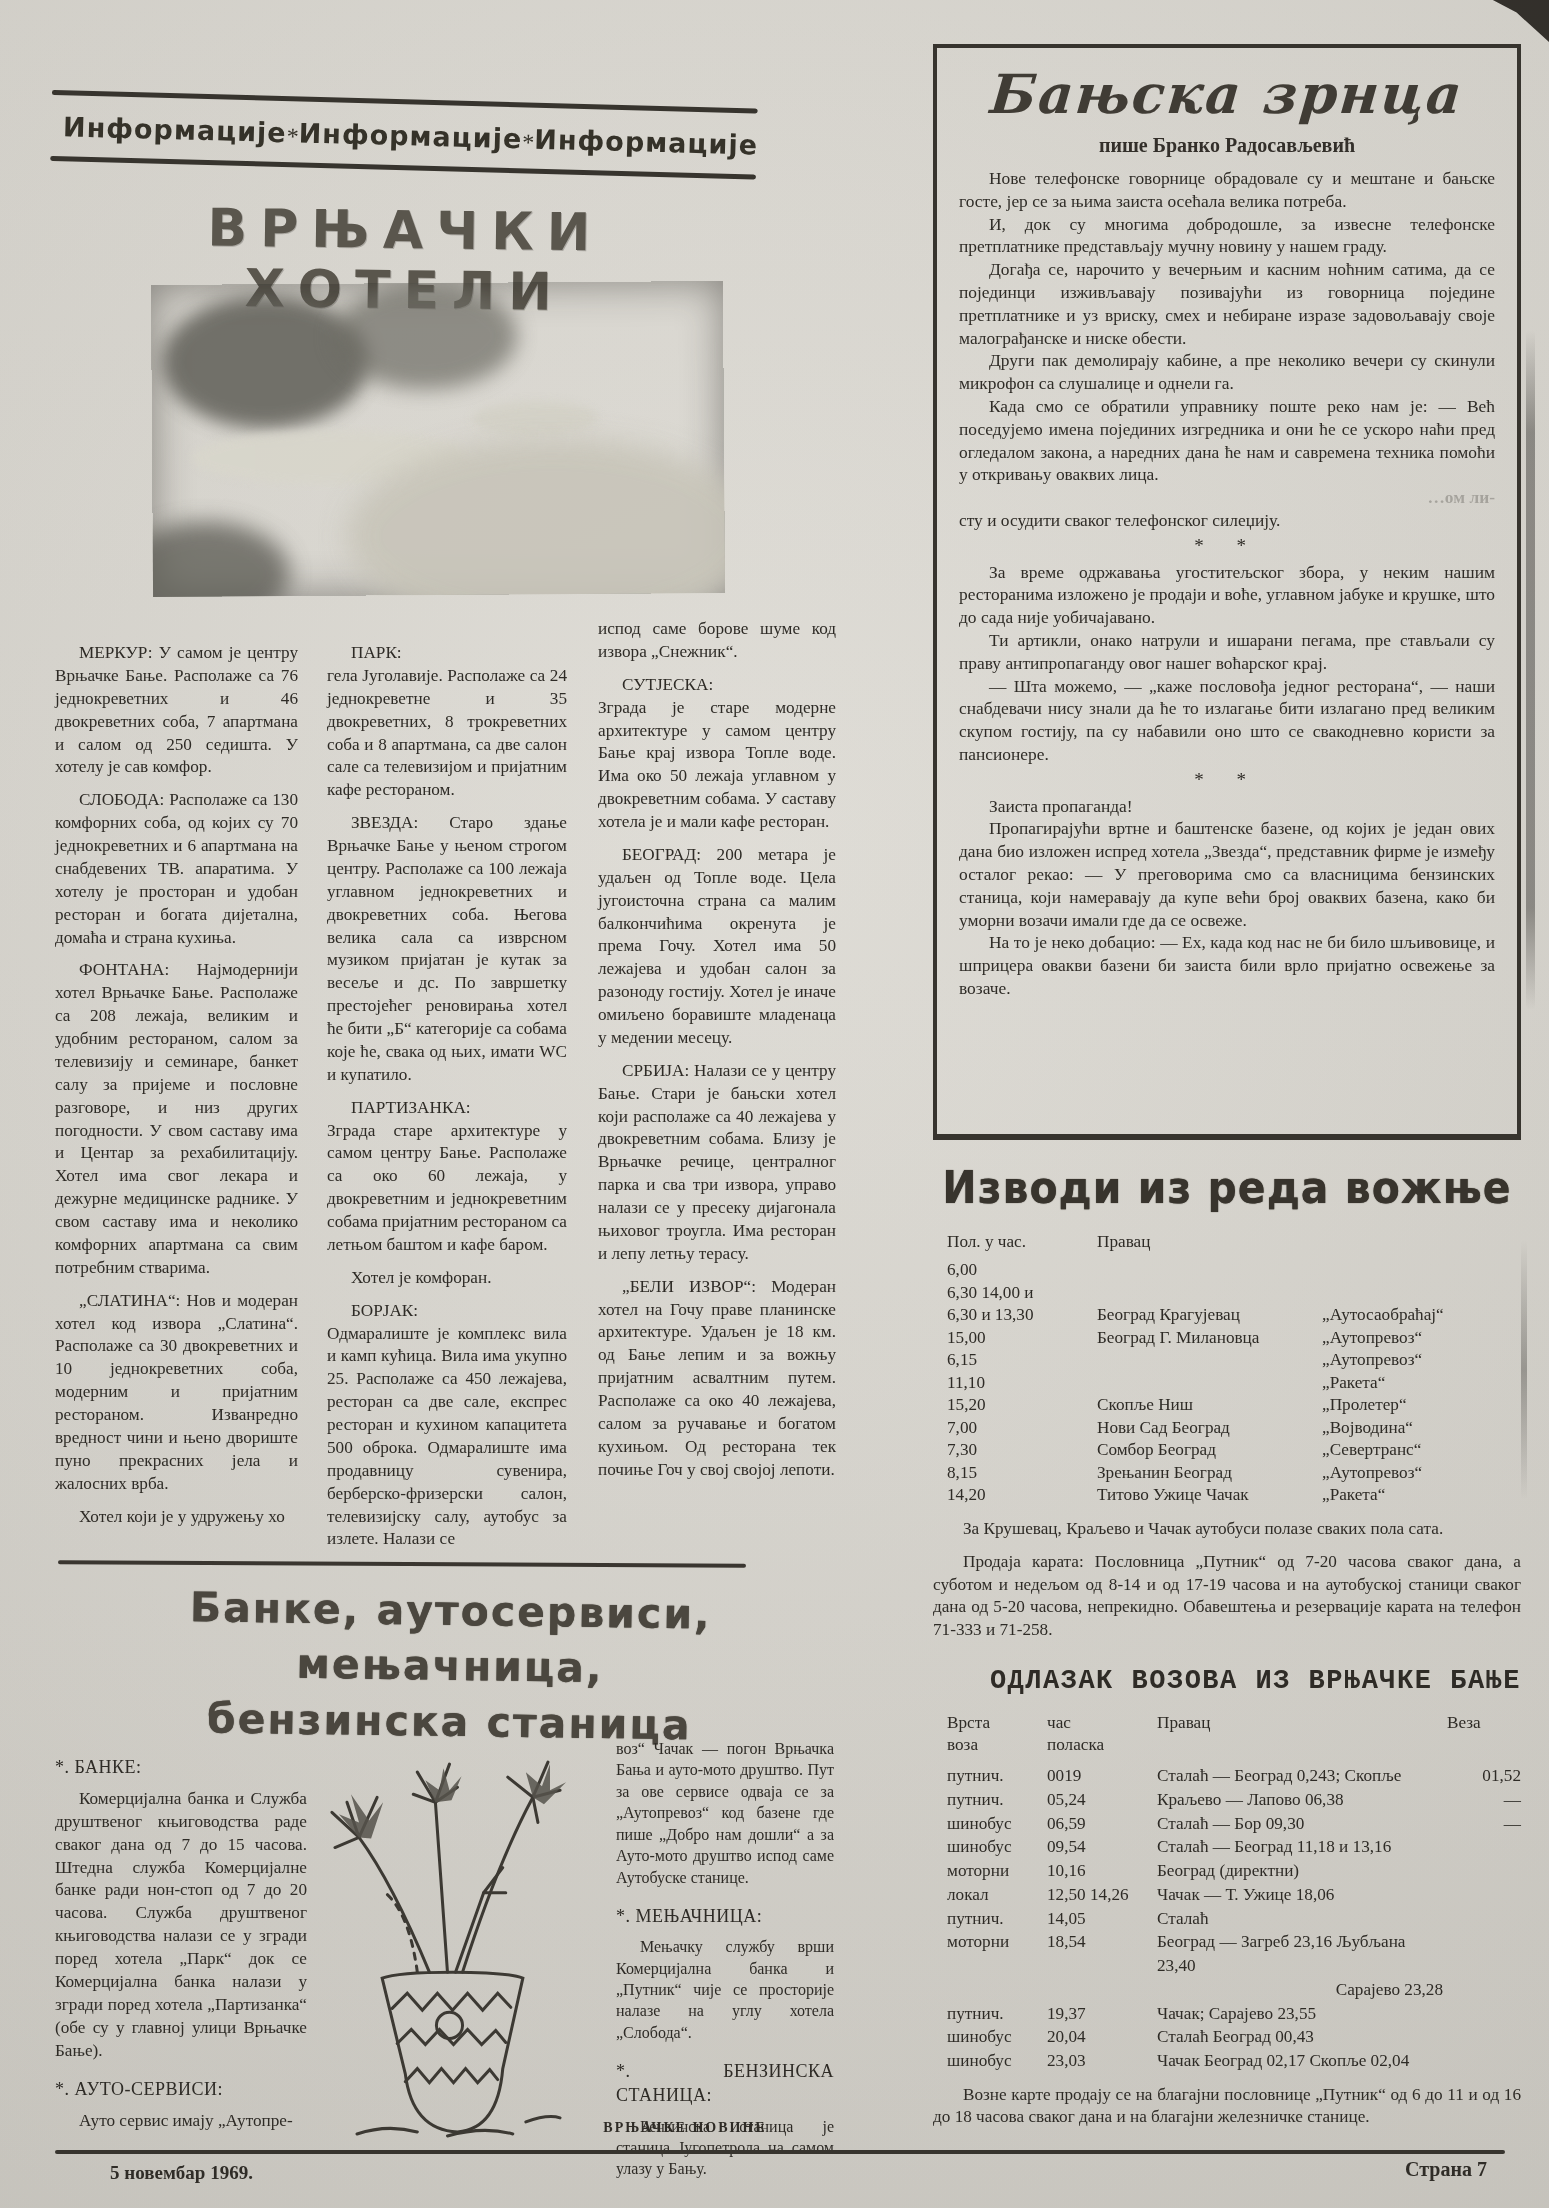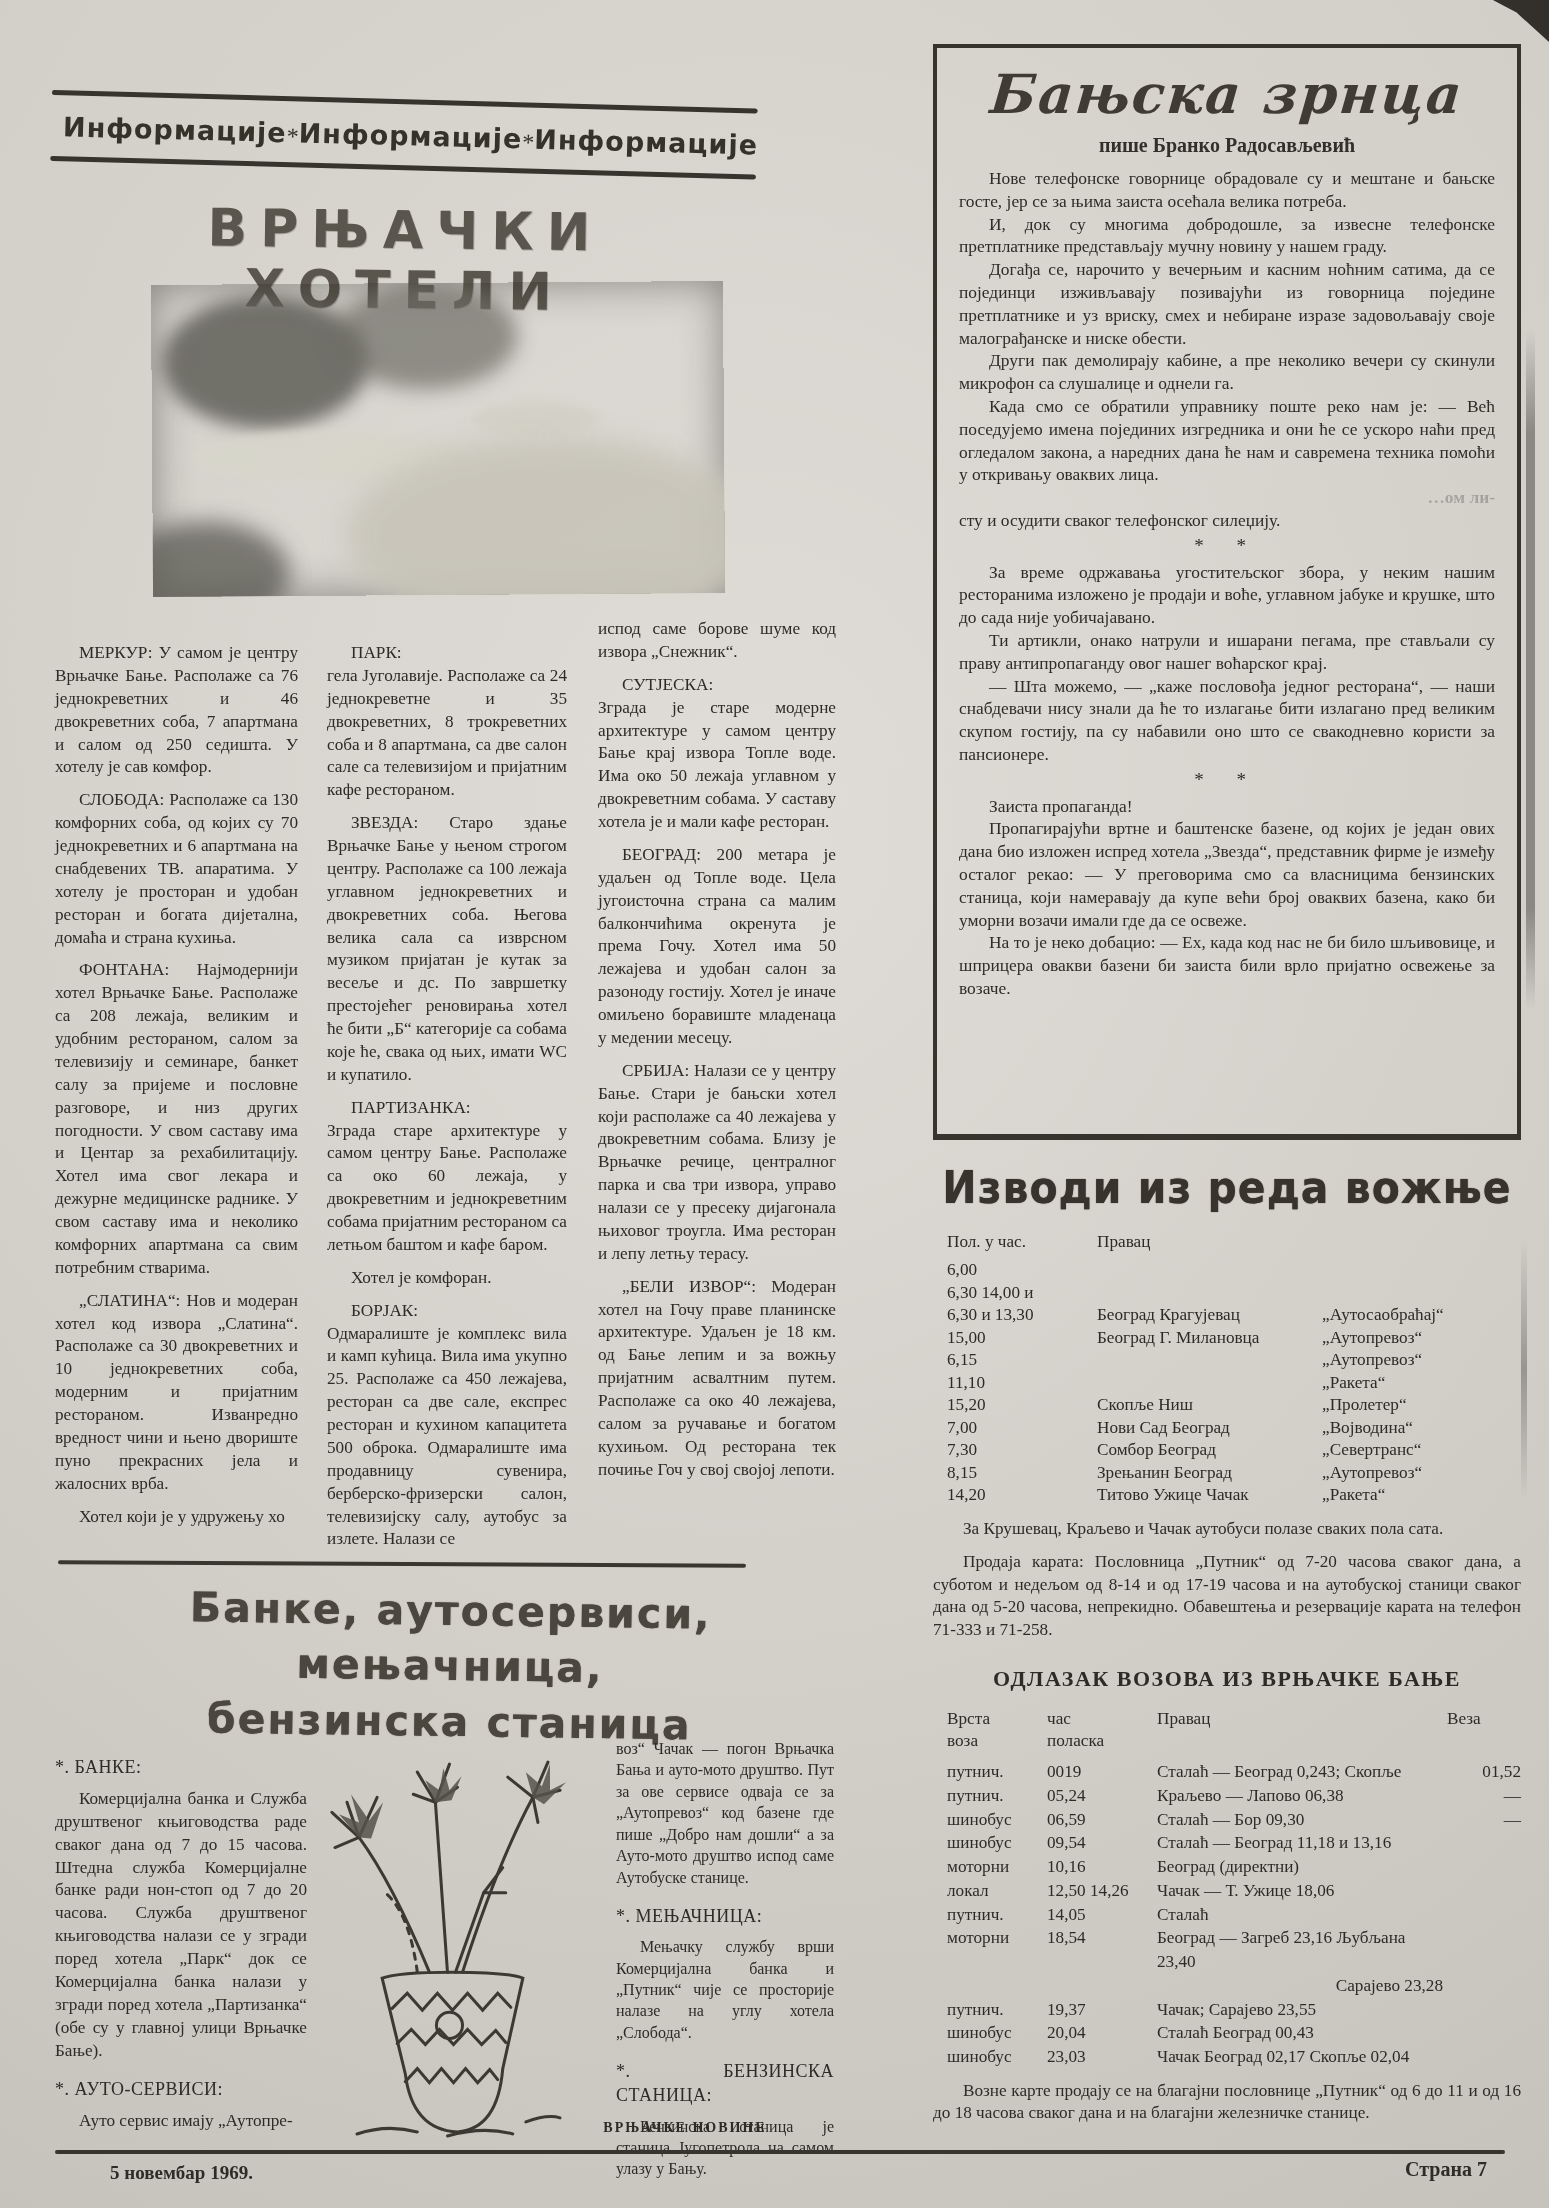--- a/index.html
+++ b/index.html
@@ -65,21 +65,21 @@
   .zrnca-box p.cont{text-indent:0;}
   .faded-line{text-align:right !important;opacity:.28;text-indent:0 !important;font-weight:bold;}
   .starsep{text-align:center;font-size:19px;letter-spacing:14px;line-height:1.2;margin:3px 0;color:#2f2c27;}
   
   .right-lower{position:absolute;left:933px;top:1150px;width:588px;font-size:17.2px;color:#2e2b26;}
   .tt-title{margin:14px 0 20px;text-align:center;font-family:"DejaVu Sans",sans-serif;font-weight:700;
     font-size:41px;letter-spacing:1px;color:#38342d;transform:scaleY(1.08);text-shadow:0 0 1px #38342d;}
   .tt-header{display:grid;grid-template-columns:150px 1fr;padding-left:14px;margin-bottom:7px;}
   .tt-row{display:grid;grid-template-columns:150px 225px 1fr;padding-left:14px;line-height:1.31;}
   .tt-note{margin:11px 0 0;text-indent:30px;text-align:justify;line-height:1.31;}
-  .trains-title{margin:24px 0 16px;text-align:center;font-weight:700;font-size:22px;letter-spacing:1.5px;}
+  .trains-title{margin:24px 0 16px;text-align:right;font-weight:700;font-size:27px;letter-spacing:1.5px;font-family:Liberation Mono, monospace;}
   .tr-header{display:grid;grid-template-columns:100px 110px 1fr 74px;padding-left:14px;
     white-space:pre-line;margin-bottom:8px;line-height:1.3;}
   .tr-row{display:grid;grid-template-columns:100px 110px 1fr 74px;padding-left:14px;line-height:1.38;}
   .tr-row .link{text-align:right;}
   .tr-row.controw{display:block;text-align:right;padding-right:78px;}
   
   .footer-rule{position:absolute;left:55px;top:2150px;width:1450px;height:4px;background:#37342e;border-radius:2px;}
   .footer-masthead{position:absolute;left:500px;top:2120px;width:370px;text-align:center;
     font-weight:700;font-size:14px;letter-spacing:2px;color:#2e2b26;}
   .footer-date{position:absolute;left:110px;top:2162px;font-weight:700;font-size:19px;}

